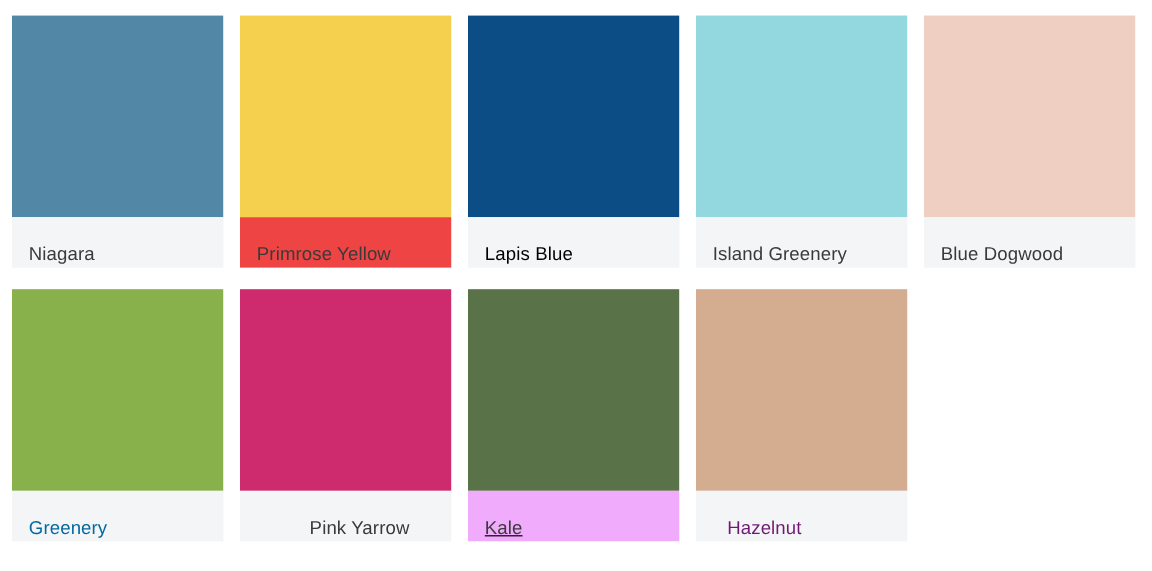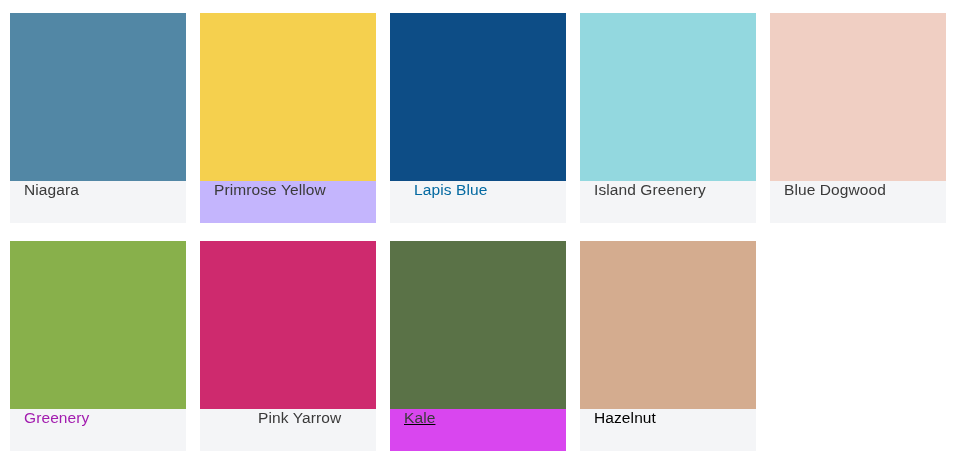--- a/index.html
+++ b/index.html
@@ -35,21 +35,21 @@
   }
   .swatch-color {
     width: 176px;
     height: 168px;
     flex: 0 0 168px;
   }
   .swatch-label-band {
     flex: 1 1 auto;
     background: #f4f5f7;
     display: flex;
-    align-items: flex-start;
+    align-items: flex-end;
     padding-left: 14px;
     box-sizing: border-box;
   }
   .swatch-label {
     font-family: "Liberation Sans", sans-serif;
     font-size: 15.5px;
     line-height: 1.2;
     color: #3a3a3a;
     letter-spacing: 0.1px;
     white-space: nowrap;
@@ -62,29 +62,29 @@
 
   <div class="swatch-card">
     <div class="swatch-color" style="background-color: rgb(82, 135, 165);"></div>
     <div class="swatch-label-band" style="background-color: rgb(244, 245, 247);">
       <span class="swatch-label" style="color: rgb(58, 58, 58);">Niagara</span>
     </div>
   </div>
 
   <div class="swatch-card">
     <div class="swatch-color" style="background-color: rgb(245, 208, 78);"></div>
-    <div class="swatch-label-band" style="background-color: #c4b5fd;">
+    <div class="swatch-label-band" style="background-color: #ef4444;">
       <span class="swatch-label" style="color: rgb(58, 58, 58);">Primrose Yellow</span>
     </div>
   </div>
 
   <div class="swatch-card">
     <div class="swatch-color" style="background-color: rgb(13, 77, 134);"></div>
     <div class="swatch-label-band" style="background-color: rgb(244, 245, 247);">
-      <span class="swatch-label" style="color: #0369a1; margin-left: 10px;">Lapis Blue</span>
+      <span class="swatch-label" style="color: #000000;">Lapis Blue</span>
     </div>
   </div>
 
 
   <div class="swatch-card">
     <div class="swatch-color" style="background-color: rgb(147, 216, 223);"></div>
     <div class="swatch-label-band" style="background-color: rgb(244, 245, 247);">
       <span class="swatch-label" style="color: rgb(58, 58, 58);">Island Greenery</span>
     </div>
   </div>
@@ -92,38 +92,38 @@
   <div class="swatch-card">
     <div class="swatch-color" style="background-color: rgb(240, 207, 195);"></div>
     <div class="swatch-label-band" style="background-color: rgb(244, 245, 247);">
       <span class="swatch-label" style="color: rgb(58, 58, 58);">Blue Dogwood</span>
     </div>
   </div>
 
   <div class="swatch-card">
     <div class="swatch-color" style="background-color: rgb(136, 176, 75);"></div>
     <div class="swatch-label-band" style="background-color: rgb(244, 245, 247);">
-      <span class="swatch-label" style="color: #a21caf;">Greenery</span>
+      <span class="swatch-label" style="color: #0369a1;">Greenery</span>
     </div>
   </div>
 
   <div class="swatch-card">
     <div class="swatch-color" style="background-color: rgb(206, 42, 110);"></div>
     <div class="swatch-label-band" style="background-color: rgb(244, 245, 247);">
       <span class="swatch-label" style="color: rgb(58, 58, 58); margin-left: 44px;">Pink Yarrow</span>
     </div>
   </div>
 
   <div class="swatch-card">
     <div class="swatch-color" style="background-color: rgb(90, 114, 71);"></div>
-    <div class="swatch-label-band" style="background-color: #d946ef; text-decoration: underline;">
+    <div class="swatch-label-band" style="background-color: #f0abfc; text-decoration: underline;">
       <span class="swatch-label" style="color: rgb(58, 58, 58);">Kale</span>
     </div>
   </div>
 
   <div class="swatch-card">
     <div class="swatch-color" style="background-color: rgb(212, 172, 143);"></div>
     <div class="swatch-label-band" style="background-color: rgb(244, 245, 247);">
-      <span class="swatch-label" style="color: #000000;">Hazelnut</span>
+      <span class="swatch-label" style="color: #701a75; margin-left: 12px;">Hazelnut</span>
     </div>
   </div>
 
 </div>
 
 </body></html>

